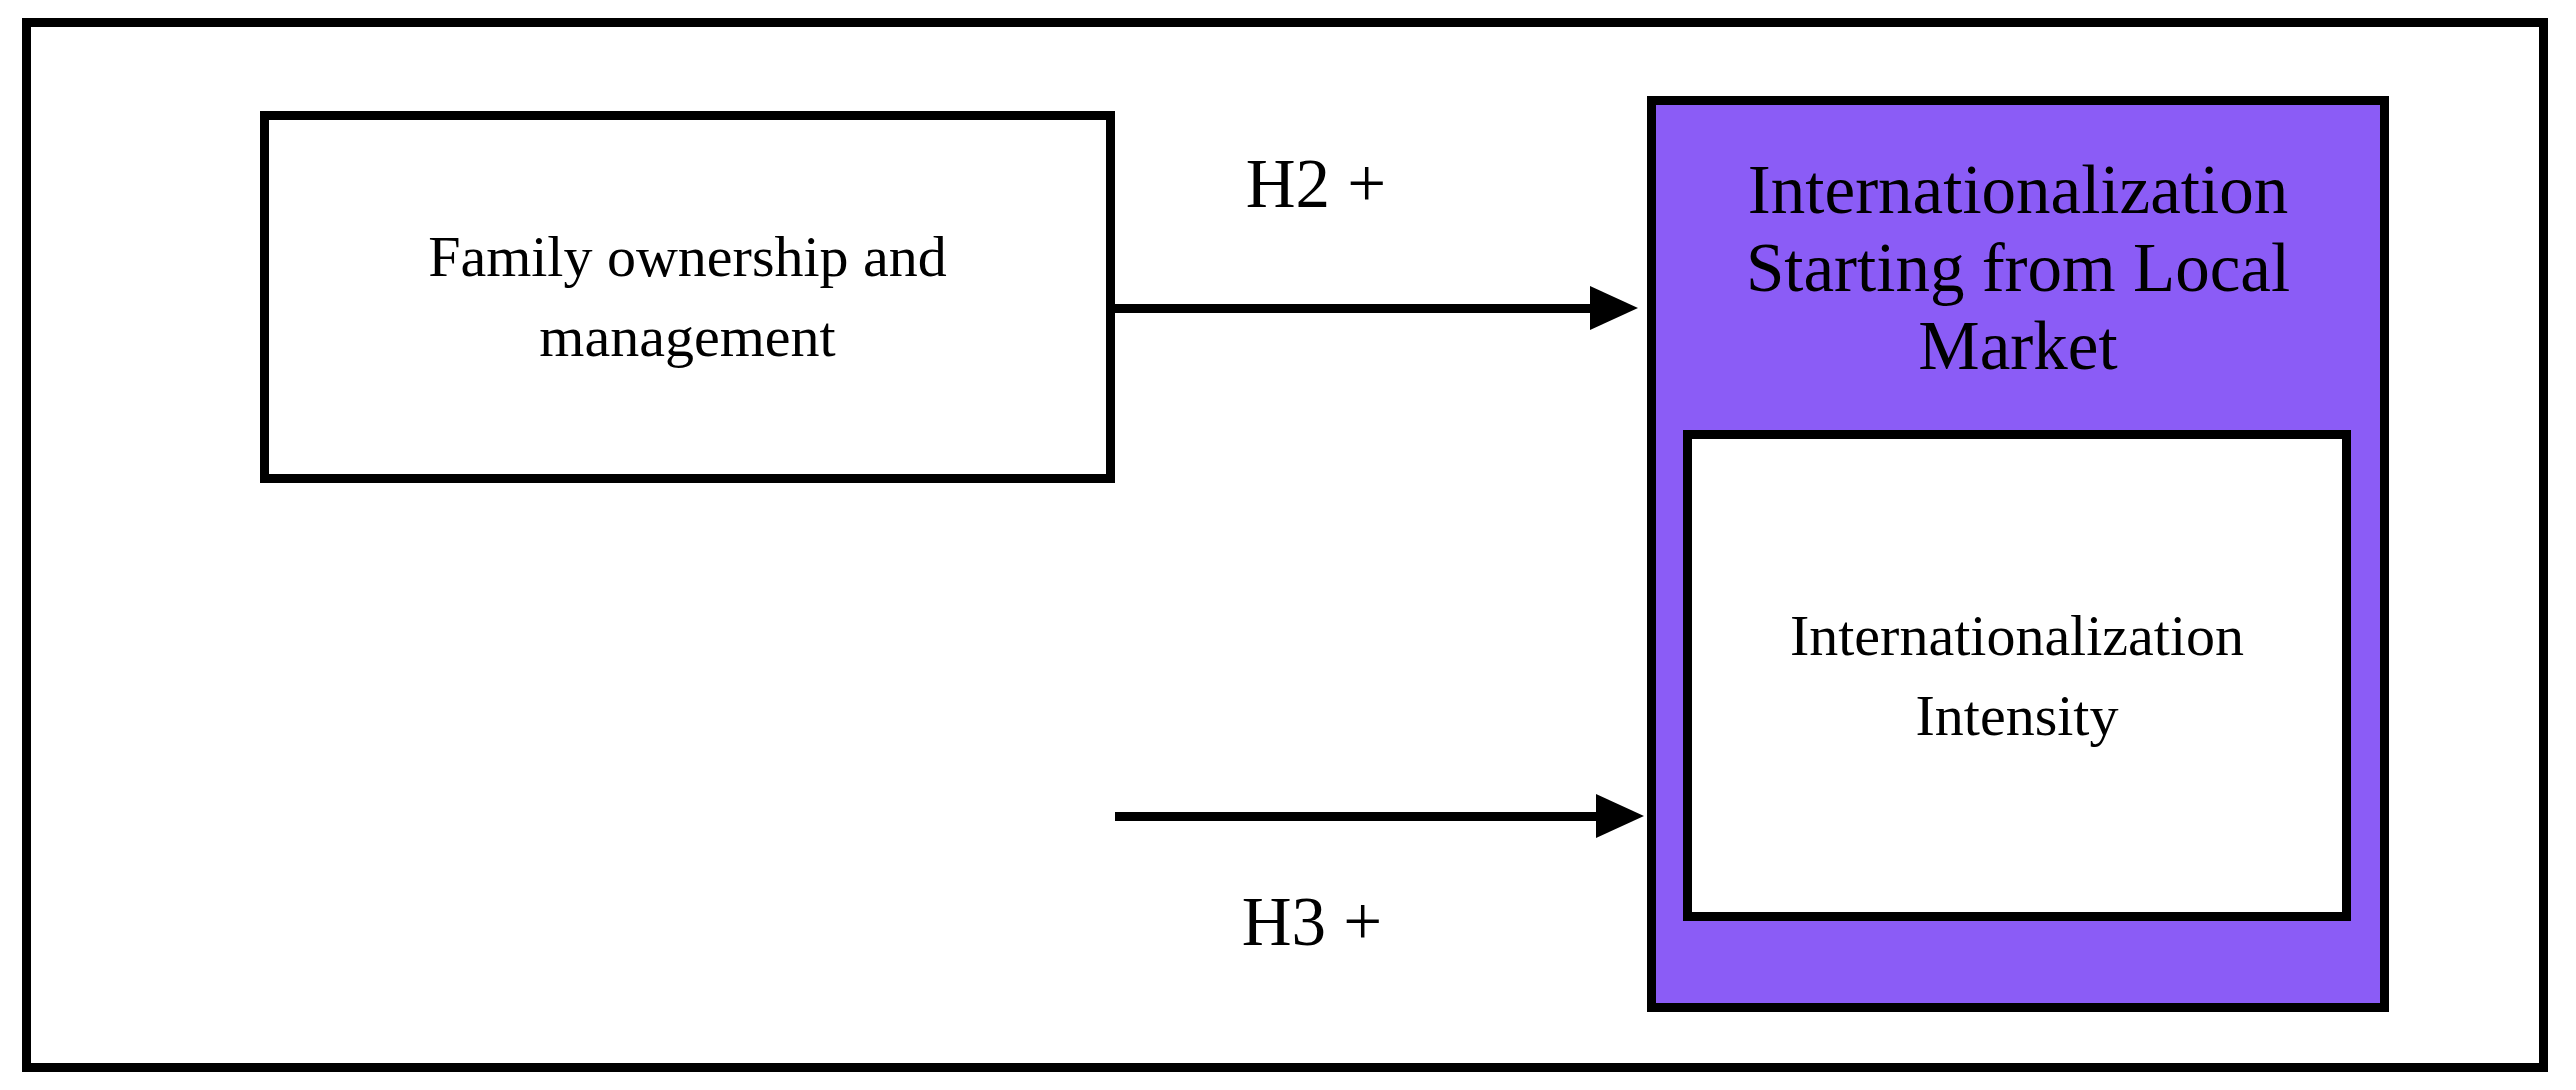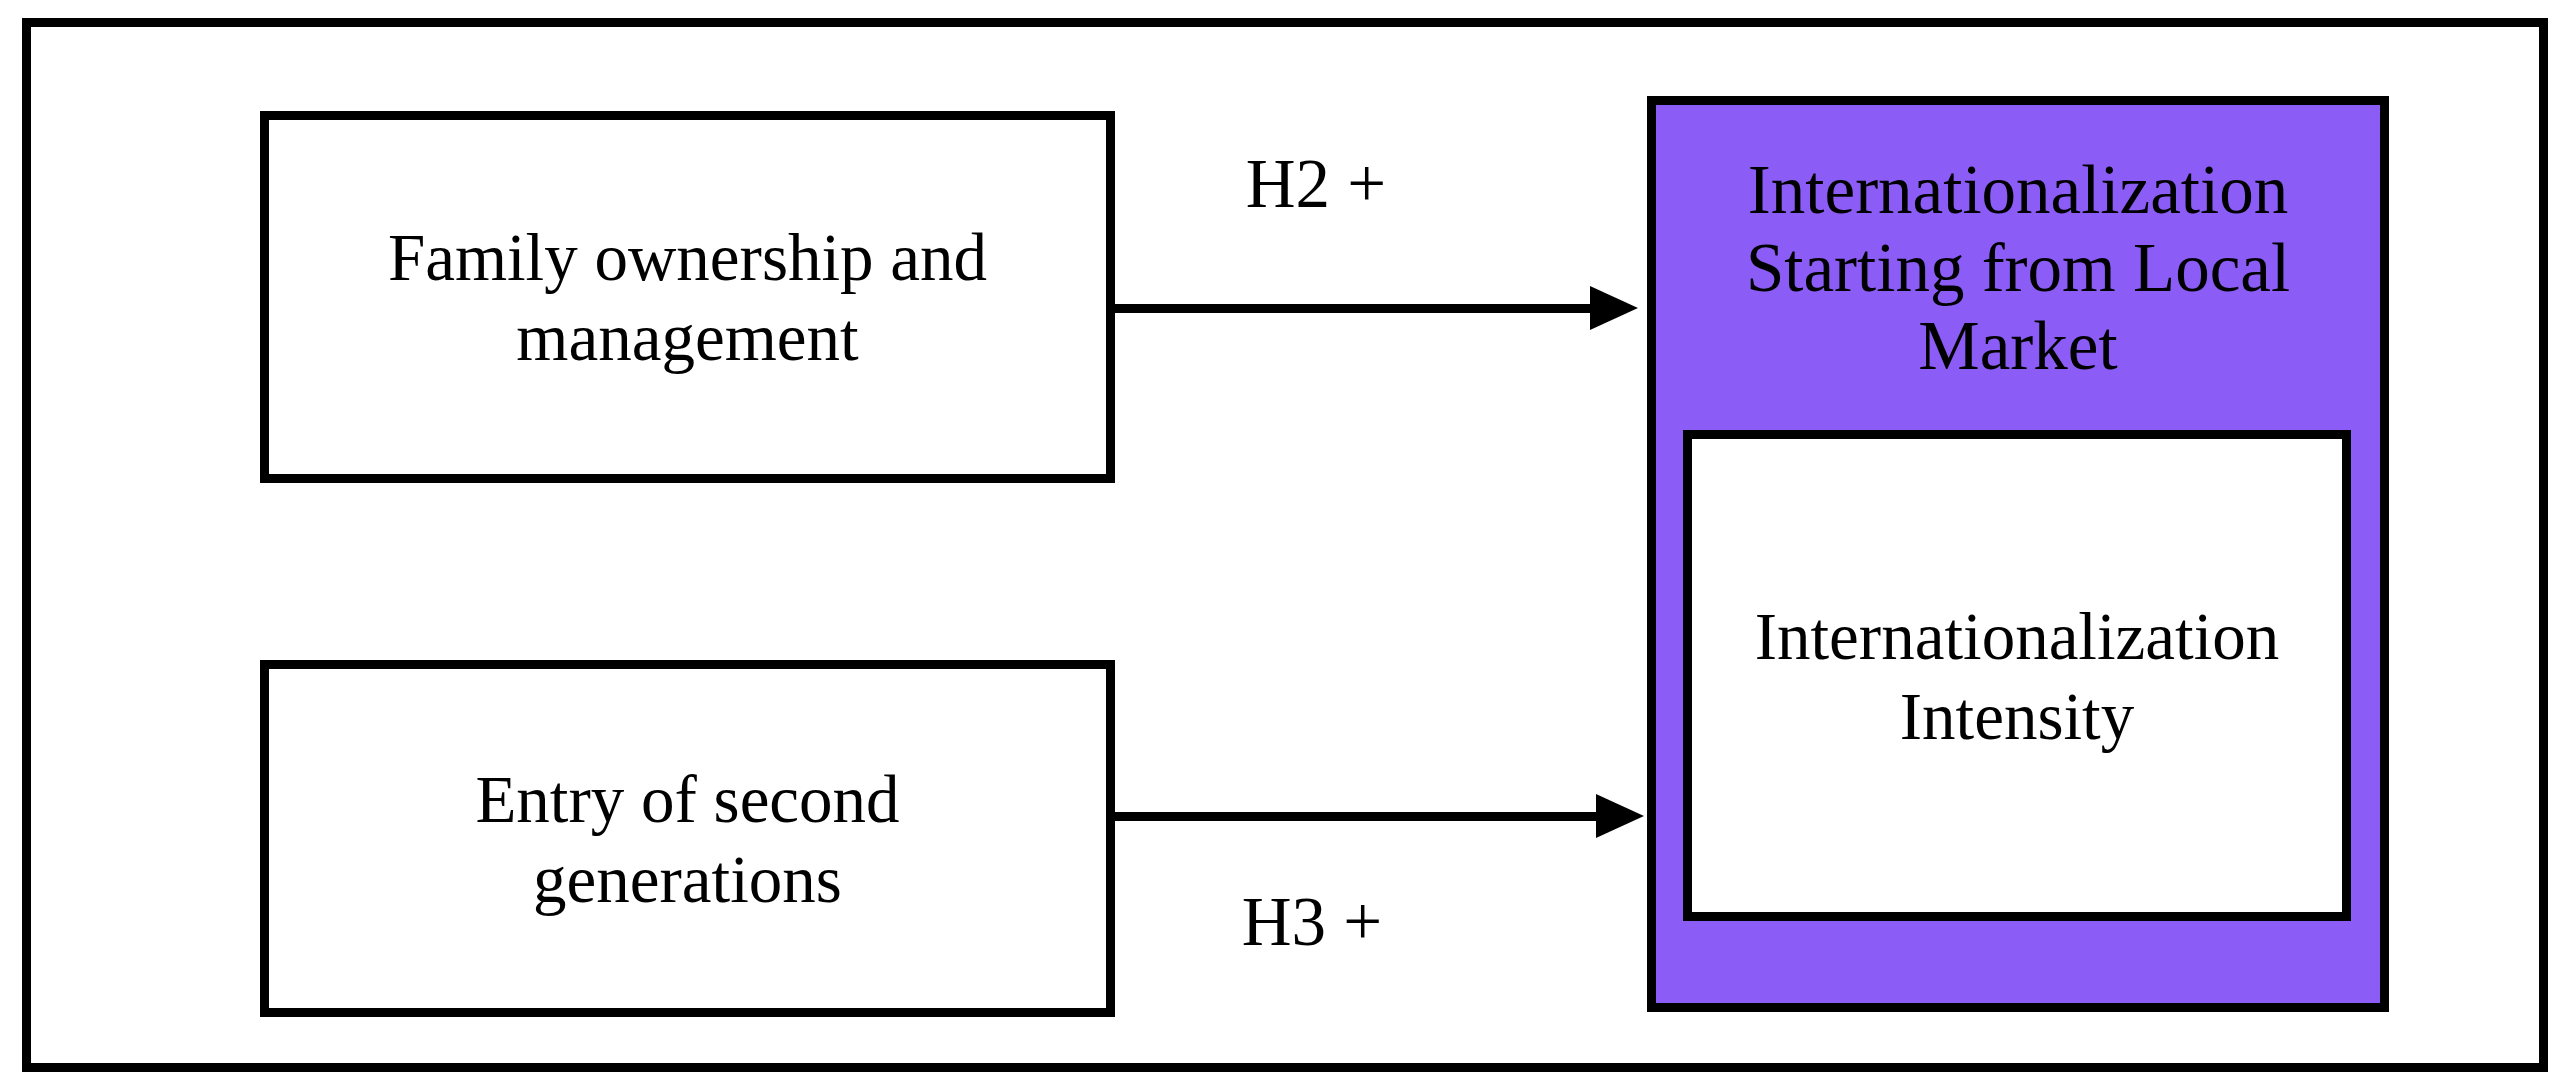--- a/index.html
+++ b/index.html
@@ -30,21 +30,21 @@
     border: 9.8px solid #000000;
     box-sizing: border-box;
     background: #ffffff;
     display: flex;
     align-items: center;
     justify-content: center;
   }
   .node-label {
     white-space: pre-line;
     text-align: center;
-    font-size: 67px;
+    font-size: 58px;
     line-height: 80px;
   }
   .box-family {
     left: 260px;
     top: 111px;
     width: 855px;
     height: 372px;
   }
   .box-entry {
     left: 260px;
@@ -117,24 +117,20 @@
 
 <div class="canvas">
 
   <div class="outer-frame"></div>
 
   <div class="node box-family">
     <span class="node-label">Family ownership and
 management</span>
   </div>
 
-  <div class="node box-entry">
-    <span class="node-label">Entry of second
-generations</span>
-  </div>
 
   <div class="box-right">
     <div class="box-right-title">Internationalization
 Starting from Local
 Market</div>
     <div class="box-inner">
       <span class="node-label">Internationalization
 Intensity</span>
     </div>
   </div>

